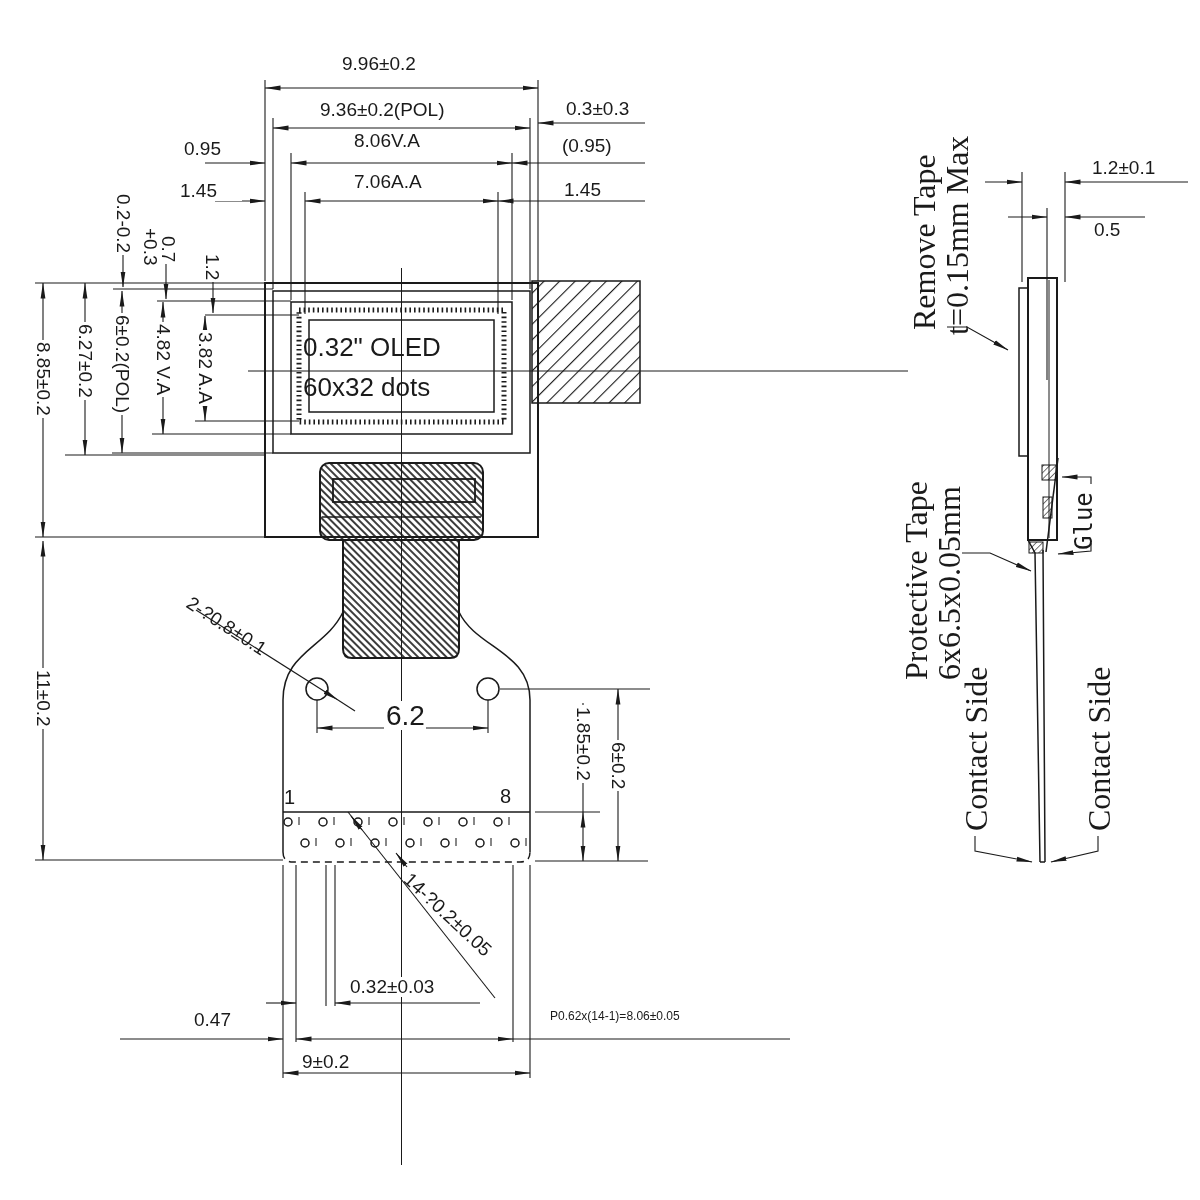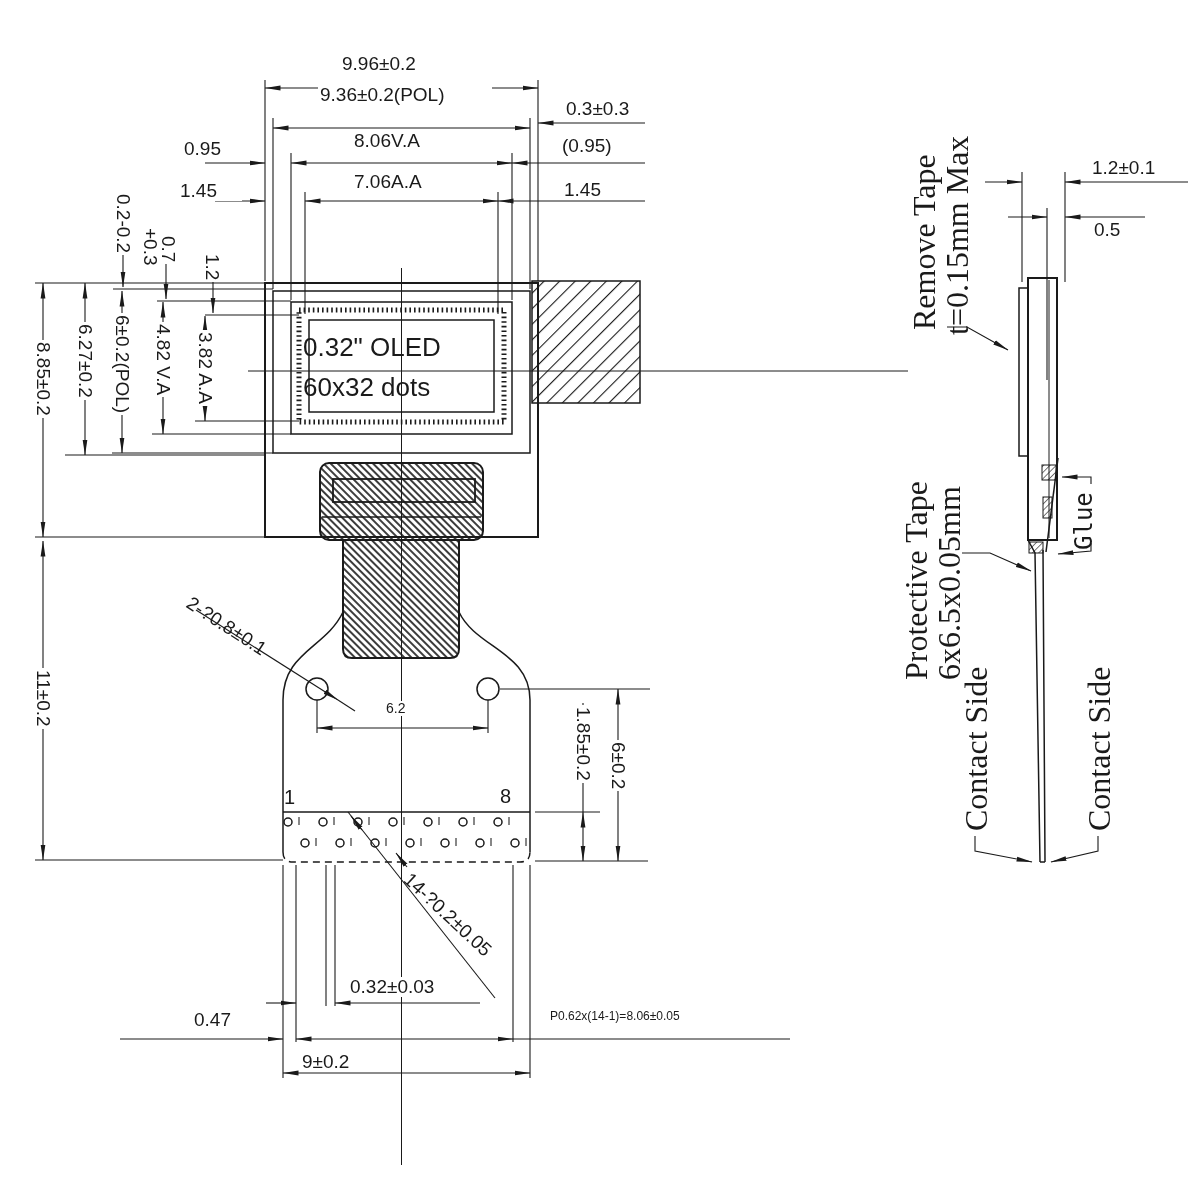--- a/index.html
+++ b/index.html
@@ -210,21 +210,21 @@
     <path class="d" d="M947,327 L967,327 L1008,350" marker-end="url(#ar)"></path>
     <path class="d" d="M962,553 L990,553 L1031,571" marker-end="url(#ar)"></path>
     <path class="d" d="M1091,484 L1091,477 L1062,477" marker-end="url(#ar)"></path>
     <path class="d" d="M1091,543 L1091,551 L1058,554" marker-end="url(#ar)"></path>
     <path class="d" d="M975,836 L975,851 L1032,862" marker-end="url(#ar)"></path>
     <path class="d" d="M1098,836 L1098,851 L1051,862" marker-end="url(#ar)"></path>
   </g>
 </svg>
 
 <div class="dim c" style="left:340px;top:54px;width:125px;">9.96±0.2</div>
-<div class="dim c" style="left:318px;top:85px;width:170px;">9.36±0.2(POL)</div>
+<div class="dim c" style="left:318px;top:100px;width:170px;">9.36±0.2(POL)</div>
 <div class="dim c" style="left:564px;top:99px;width:90px;">0.3±0.3</div>
 <div class="dim c" style="left:182px;top:139px;width:60px;">0.95</div>
 <div class="dim c" style="left:352px;top:131px;width:100px;">8.06V.A</div>
 <div class="dim c" style="left:560px;top:136px;width:80px;">(0.95)</div>
 <div class="dim c" style="left:178px;top:181px;width:60px;">1.45</div>
 <div class="dim c" style="left:352px;top:172px;width:100px;">7.06A.A</div>
 <div class="dim c" style="left:562px;top:180px;width:70px;">1.45</div>
 
 <div class="dim r90" style="left:133px;top:192px;">0.2-0.2</div>
 <div class="dim r90" style="left:160px;top:226px;">+0.3</div>
@@ -235,21 +235,21 @@
 <div class="dim r90" style="left:95px;top:322px;">6.27±0.2</div>
 <div class="dim r90" style="left:132px;top:313px;">6±0.2(POL)</div>
 <div class="dim r90" style="left:173px;top:322px;">4.82 V.A</div>
 <div class="dim r90" style="left:215px;top:330px;">3.82 A.A</div>
 <div class="dim r90" style="left:53px;top:668px;">11±0.2</div>
 
 <div class="dim c title" style="left:301px;top:334px;width:200px;">0.32" OLED</div>
 <div class="dim c title" style="left:301px;top:374px;width:200px;">60x32 dots</div>
 
 <div class="dim ang33 nobg" style="left:192px;top:592px;">2-?0.8±0.1</div>
-<div class="dim c" style="left:384px;top:701px;width:38px;font-size:14px;">6.2</div>
+<div class="dim c" style="left:384px;top:701px;width:38px;font-size:28px;">6.2</div>
 
 <div class="dim nobg" style="left:282px;top:787px;font-size:20px;">1</div>
 <div class="dim nobg" style="left:498px;top:786px;font-size:20px;">8</div>
 
 <div class="dim r90" style="left:593px;top:705px;">1.85±0.2</div>
 <div class="dim r90" style="left:628px;top:740px;">6±0.2</div>
 
 <div class="dim ang43 nobg" style="left:412px;top:868px;">14-?0.2±0.05</div>
 <div class="dim c" style="left:348px;top:977px;width:120px;">0.32±0.03</div>
 <div class="dim c" style="left:192px;top:1010px;width:70px;">0.47</div>

